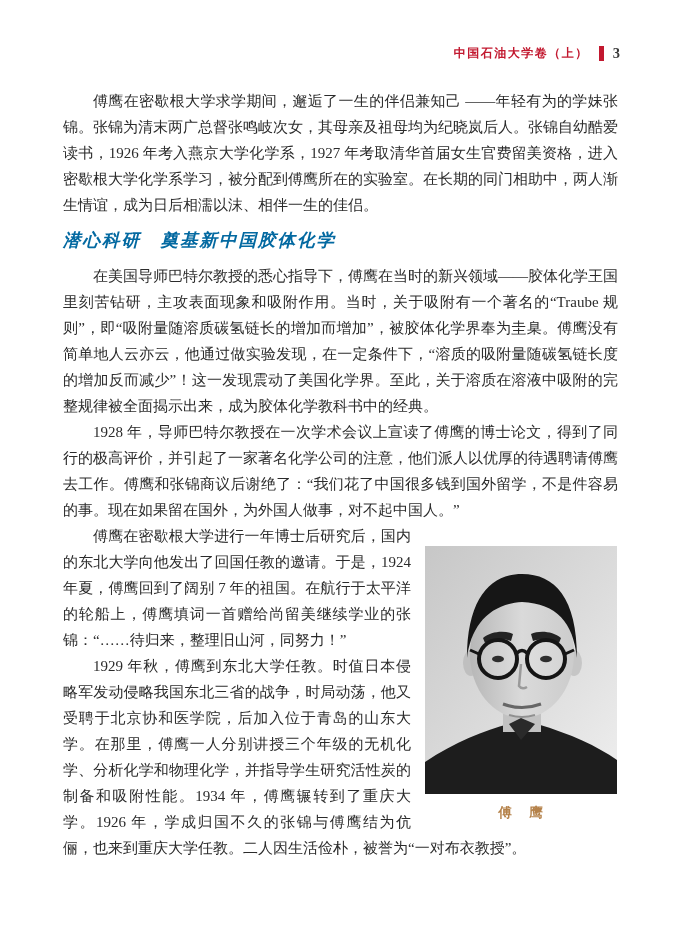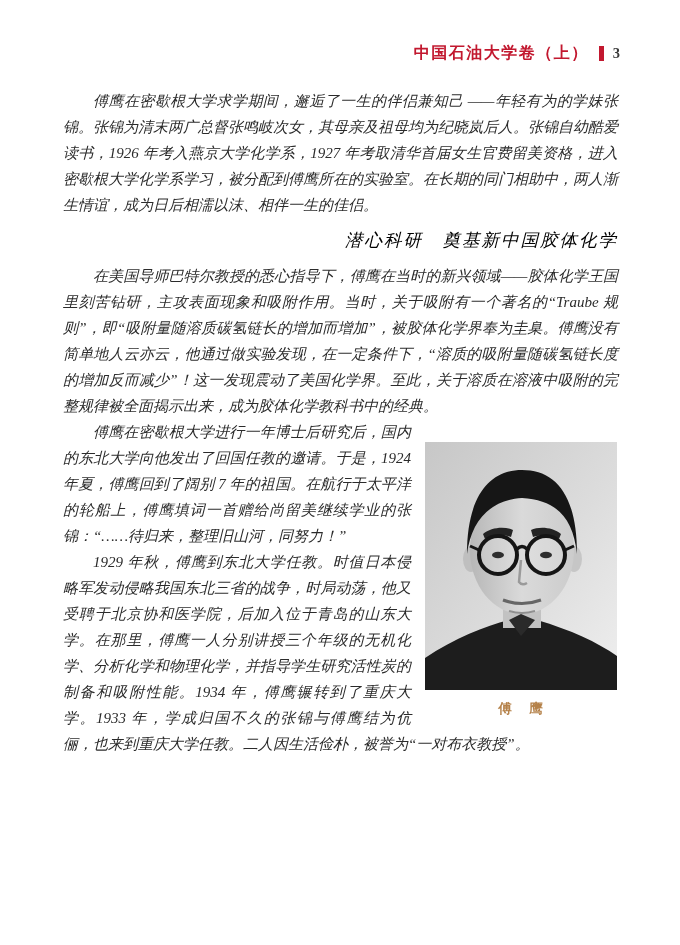--- a/index.html
+++ b/index.html
@@ -17,21 +17,21 @@
   
   .header {
     display: flex;
     justify-content: flex-end;
     align-items: center;
     padding: 44px 60px 0 63px;
     height: 62px;
   }
   .header-title {
     color: #c2182f;
-    font-size: 16px;
+    font-size: 12px;
     letter-spacing: 1.5px;
     font-weight: bold;
   }
   .header-bar {
     display: inline-block;
     width: 5px;
     height: 15px;
     background: #c2182f;
     margin: 0 9px 0 10px;
   }
@@ -40,26 +40,26 @@
     font-size: 14.5px;
     font-weight: bold;
   }
   
   .content {
     padding: 26px 62px 0 63px;
     font-size: 15px;
     line-height: 26px;
     text-align: justify;
   }
-  .para { text-indent: 2em; font-style: italic; }
+  .para { text-indent: 2em; }
   .section-heading {
-    text-align: right;
-    color: #000000;
+    text-align: left;
+    color: #0369a1;
     font-size: 17.5px;
-    font-weight: normal;
+    font-weight: bold;
     font-style: italic;
     letter-spacing: 2px;
     line-height: 26px;
     padding: 9px 0 10px 0;
     text-indent: 0;
     font-family: "Liberation Serif", "DejaVu Serif", serif;
   }
   
   .photo-figure {
     float: right;
@@ -94,20 +94,21 @@
   </div>
 
   <div class="content">
 
     <div class="para">傅鹰在密歇根大学求学期间，邂逅了一生的伴侣兼知己 ——年轻有为的学妹张锦。张锦为清末两广总督张鸣岐次女，其母亲及祖母均为纪晓岚后人。张锦自幼酷爱读书，1926 年考入燕京大学化学系，1927 年考取清华首届女生官费留美资格，进入密歇根大学化学系学习，被分配到傅鹰所在的实验室。在长期的同门相助中，两人渐生情谊，成为日后相濡以沫、相伴一生的佳侣。</div>
 
     <div class="section-heading">潜心科研　奠基新中国胶体化学</div>
 
     <div class="para">在美国导师巴特尔教授的悉心指导下，傅鹰在当时的新兴领域——胶体化学王国里刻苦钻研，主攻表面现象和吸附作用。当时，关于吸附有一个著名的“Traube 规则”，即“吸附量随溶质碳氢链长的增加而增加”，被胶体化学界奉为圭臬。傅鹰没有简单地人云亦云，他通过做实验发现，在一定条件下，“溶质的吸附量随碳氢链长度的增加反而减少”！这一发现震动了美国化学界。至此，关于溶质在溶液中吸附的完整规律被全面揭示出来，成为胶体化学教科书中的经典。</div>
 
+    <div class="para">1928 年，导师巴特尔教授在一次学术会议上宣读了傅鹰的博士论文，得到了同行的极高评价，并引起了一家著名化学公司的注意，他们派人以优厚的待遇聘请傅鹰去工作。傅鹰和张锦商议后谢绝了：“我们花了中国很多钱到国外留学，不是件容易的事。现在如果留在国外，为外国人做事，对不起中国人。”</div>
 
     <div>
       <figure class="photo-figure">
         <svg class="photo-frame" viewBox="0 0 192 248" xmlns="http://www.w3.org/2000/svg" role="img">
           <defs>
             <linearGradient id="pbg" x1="0" y1="0" x2="1" y2="1">
               <stop offset="0" stop-color="#c7c7c7"></stop>
               <stop offset="0.55" stop-color="#dcdcdc"></stop>
               <stop offset="1" stop-color="#efefef"></stop>
             </linearGradient>
@@ -136,17 +137,17 @@
           <path d="M96,118 L94,140 Q97,144 102,141" stroke="#9a9a9a" stroke-width="2.5" fill="none"></path>
           <path d="M78,158 Q97,165 116,158" stroke="#666666" stroke-width="3" fill="none"></path>
           <path d="M84,169 Q97,173 110,169" stroke="#909090" stroke-width="2" fill="none"></path>
           <path d="M84,178 L96,194 L110,178 L96,172 Z" fill="#2a2a2a"></path>
         </svg>
         <figcaption class="photo-caption">傅　鹰</figcaption>
       </figure>
 
       <div class="para">傅鹰在密歇根大学进行一年博士后研究后，国内的东北大学向他发出了回国任教的邀请。于是，1924 年夏，傅鹰回到了阔别 7 年的祖国。在航行于太平洋的轮船上，傅鹰填词一首赠给尚留美继续学业的张锦：“……待归来，整理旧山河，同努力！”</div>
 
-      <div class="para">1929 年秋，傅鹰到东北大学任教。时值日本侵略军发动侵略我国东北三省的战争，时局动荡，他又受聘于北京协和医学院，后加入位于青岛的山东大学。在那里，傅鹰一人分别讲授三个年级的无机化学、分析化学和物理化学，并指导学生研究活性炭的制备和吸附性能。1934 年，傅鹰辗转到了重庆大学。1933 年，学成归国不久的张锦与傅鹰结为伉俪，也来到重庆大学任教。二人因生活俭朴，被誉为“一对布衣教授”。</div>
+      <div class="para">1929 年秋，傅鹰到东北大学任教。时值日本侵略军发动侵略我国东北三省的战争，时局动荡，他又受聘于北京协和医学院，后加入位于青岛的山东大学。在那里，傅鹰一人分别讲授三个年级的无机化学、分析化学和物理化学，并指导学生研究活性炭的制备和吸附性能。1934 年，傅鹰辗转到了重庆大学。1926 年，学成归国不久的张锦与傅鹰结为伉俪，也来到重庆大学任教。二人因生活俭朴，被誉为“一对布衣教授”。</div>
     </div>
 
   </div>
 </div>
 
 </body></html>

